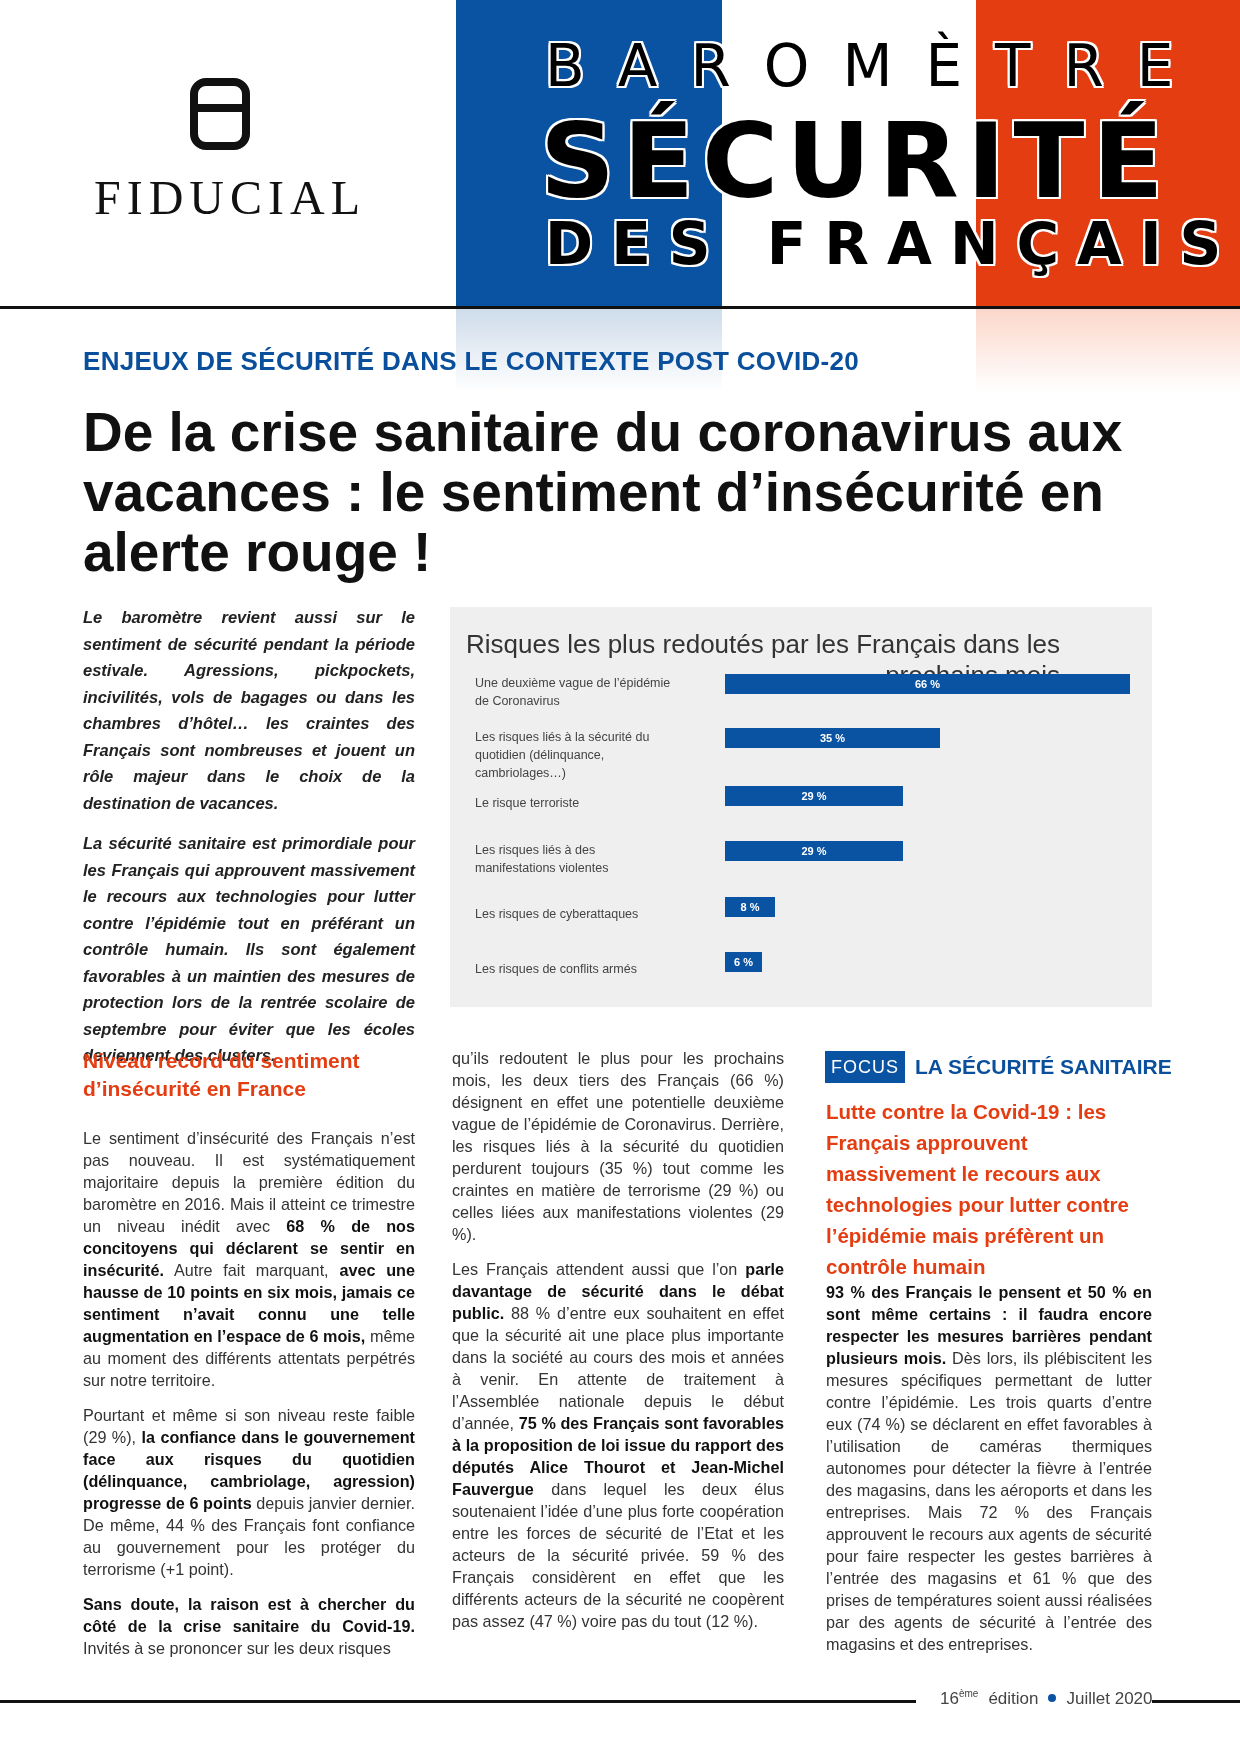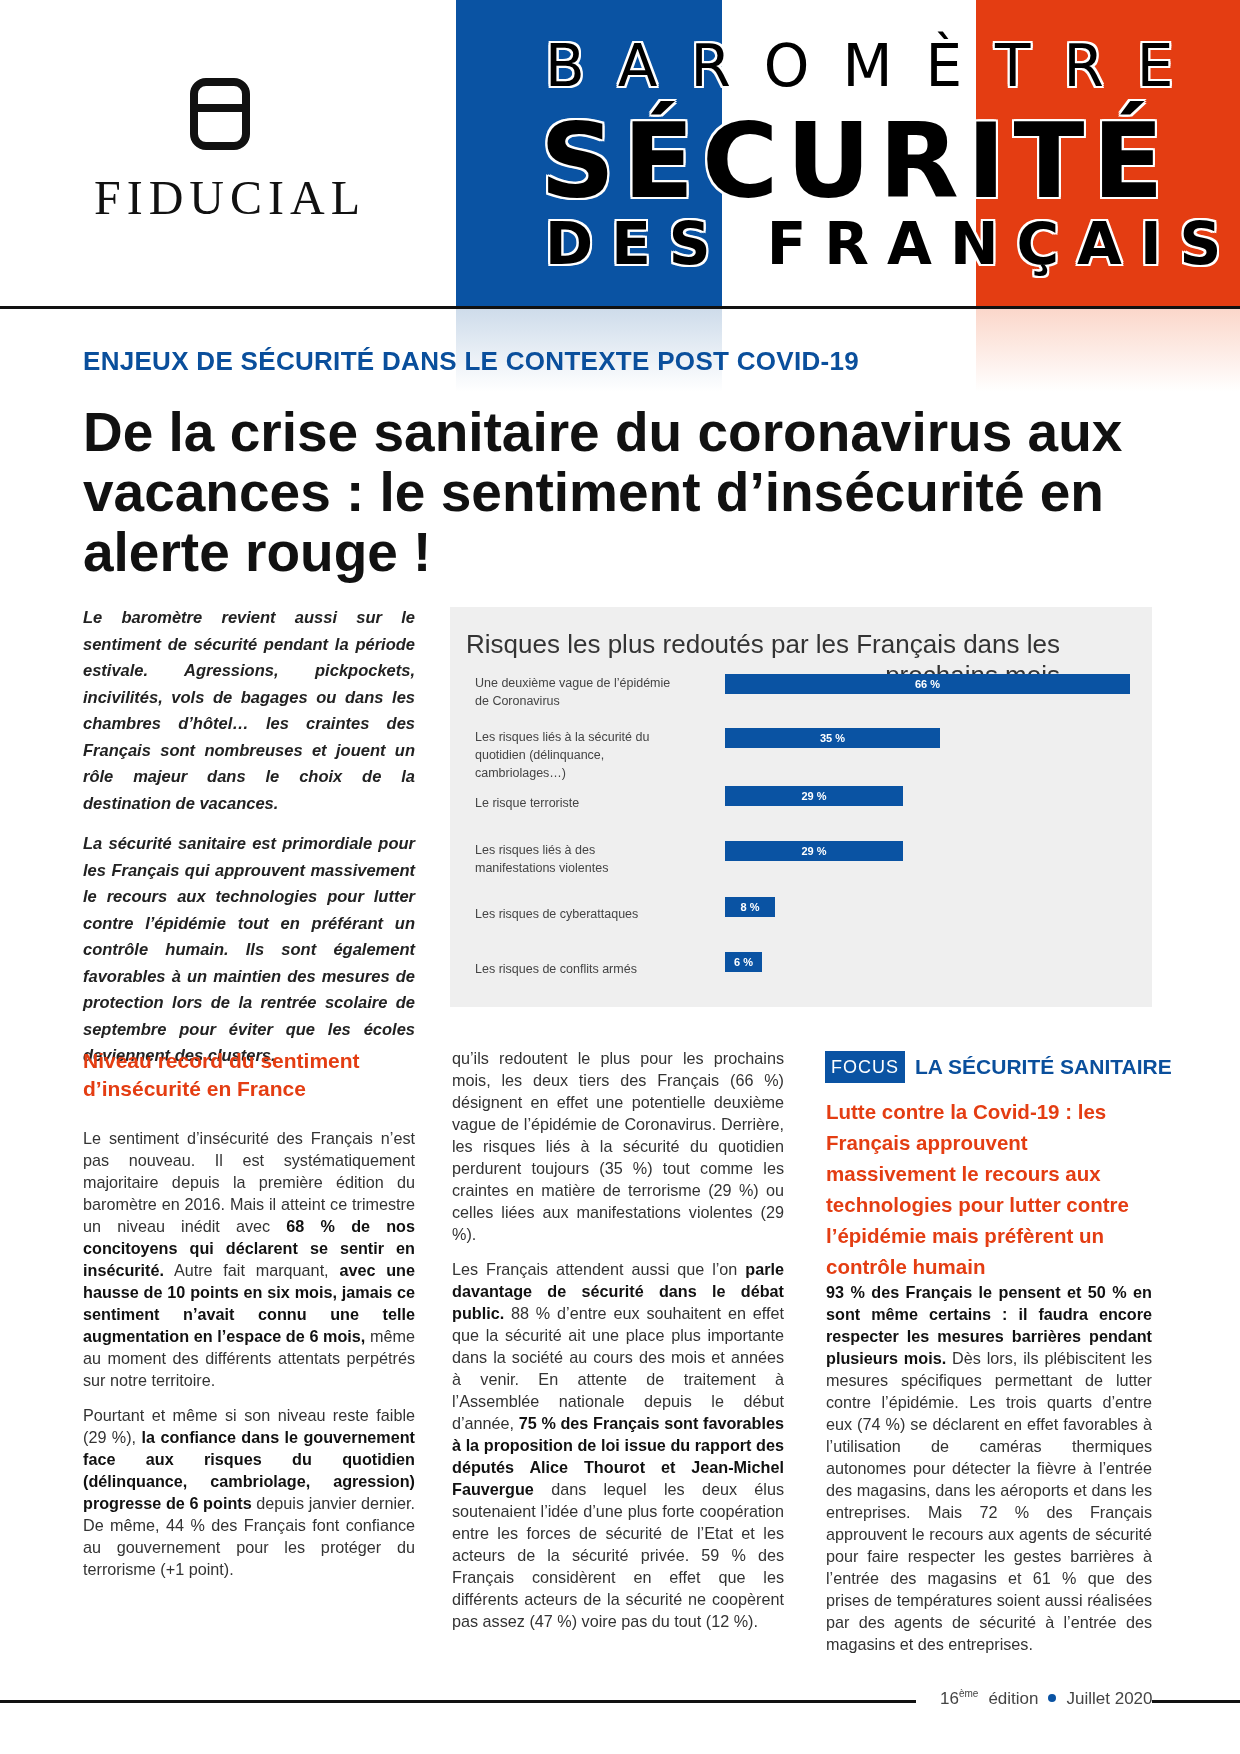--- a/index.html
+++ b/index.html
@@ -69,21 +69,21 @@
 <div class="abs fade-red"></div>
 <div class="abs header-rule"></div>
 
 <div class="abs logo-mark"></div>
 <div class="abs logo-text">FIDUCIAL</div>
 
 <div class="abs t-line t-barometre">BAROMÈTRE</div>
 <div class="abs t-line t-securite">SÉCURITÉ</div>
 <div class="abs t-line t-des">DES FRANÇAIS</div>
 
-<div class="abs kicker">ENJEUX DE SÉCURITÉ DANS LE CONTEXTE POST COVID-19</div>
+<div class="abs kicker">ENJEUX DE SÉCURITÉ DANS LE CONTEXTE POST COVID-20</div>
 <div class="abs title">De la crise sanitaire du coronavirus aux vacances : le sentiment d’insécurité en alerte rouge !</div>
 
 <div class="abs intro">
   <p>Le baromètre revient aussi sur le sentiment de sécurité pendant la période estivale. Agressions, pickpockets, incivilités, vols de bagages ou dans les chambres d’hôtel… les craintes des Français sont nombreuses et jouent un rôle majeur dans le choix de la destination de vacances.</p>
   <p>La sécurité sanitaire est primordiale pour les Français qui approuvent massivement le recours aux technologies pour lutter contre l’épidémie tout en préférant un contrôle humain. Ils sont également favorables à un maintien des mesures de protection lors de la rentrée scolaire de septembre pour éviter que les écoles deviennent des clusters.</p>
 </div>
 
 <div class="abs chart">
   <div class="chart-title">Risques les plus redoutés par les Français dans les prochains mois</div>
   <div class="bar-row" style="top:67px">
@@ -109,20 +109,21 @@
   <div class="bar-row" style="top:345px">
     <div class="bar-label" style="top:8px">Les risques de conflits armés</div>
     <div class="bar" style="top:0;width:37px">6 %</div>
   </div>
 </div>
 
 <div class="abs sub-red">Niveau record du sentiment d’insécurité en France</div>
 <div class="abs col col1">
   <p><span>Le sentiment d’insécurité des Français n’est pas nouveau. Il est systématiquement majoritaire depuis la première édition du baromètre en 2016. Mais il atteint ce trimestre un niveau inédit avec </span><b>68 % de nos concitoyens qui déclarent se sentir en insécurité.</b><span> Autre fait marquant, </span><b>avec une hausse de 10 points en six mois, jamais ce sentiment n’avait connu une telle augmentation en l’espace de 6 mois,</b><span> même au moment des différents attentats perpétrés sur notre territoire.</span></p>
   <p><span>Pourtant et même si son niveau reste faible (29 %), </span><b>la confiance dans le gouvernement face aux risques du quotidien (délinquance, cambriolage, agression) progresse de 6 points</b><span> depuis janvier dernier. De même, 44 % des Français font confiance au gouvernement pour les protéger du terrorisme (+1 point).</span></p>
+  <p><b>Sans doute, la raison est à chercher du côté de la crise sanitaire du Covid-19.</b><span> Invités à se prononcer sur les deux risques</span></p>
 </div>
 
 <div class="abs col col2">
   <p>qu’ils redoutent le plus pour les prochains mois, les deux tiers des Français (66 %) désignent en effet une potentielle deuxième vague de l’épidémie de Coronavirus. Derrière, les risques liés à la sécurité du quotidien perdurent toujours (35 %) tout comme les craintes en matière de terrorisme (29 %) ou celles liées aux manifestations violentes (29 %).</p>
   <p><span>Les Français attendent aussi que l’on </span><b>parle davantage de sécurité dans le débat public.</b><span> 88 % d’entre eux souhaitent en effet que la sécurité ait une place plus importante dans la société au cours des mois et années à venir. En attente de traitement à l’Assemblée nationale depuis le début d’année, </span><b>75 % des Français sont favorables à la proposition de loi issue du rapport des députés Alice Thourot et Jean-Michel Fauvergue</b><span> dans lequel les deux élus soutenaient l’idée d’une plus forte coopération entre les forces de sécurité de l’Etat et les acteurs de la sécurité privée. 59 % des Français considèrent en effet que les différents acteurs de la sécurité ne coopèrent pas assez (47 %) voire pas du tout (12 %).</span></p>
 </div>
 
 <div class="abs focus-badge">FOCUS</div>
 <div class="abs focus-title">LA SÉCURITÉ SANITAIRE</div>
 <div class="abs focus-sub">Lutte contre la Covid-19 : les Français approuvent massivement le recours aux technologies pour lutter contre l’épidémie mais préfèrent un contrôle humain</div>

